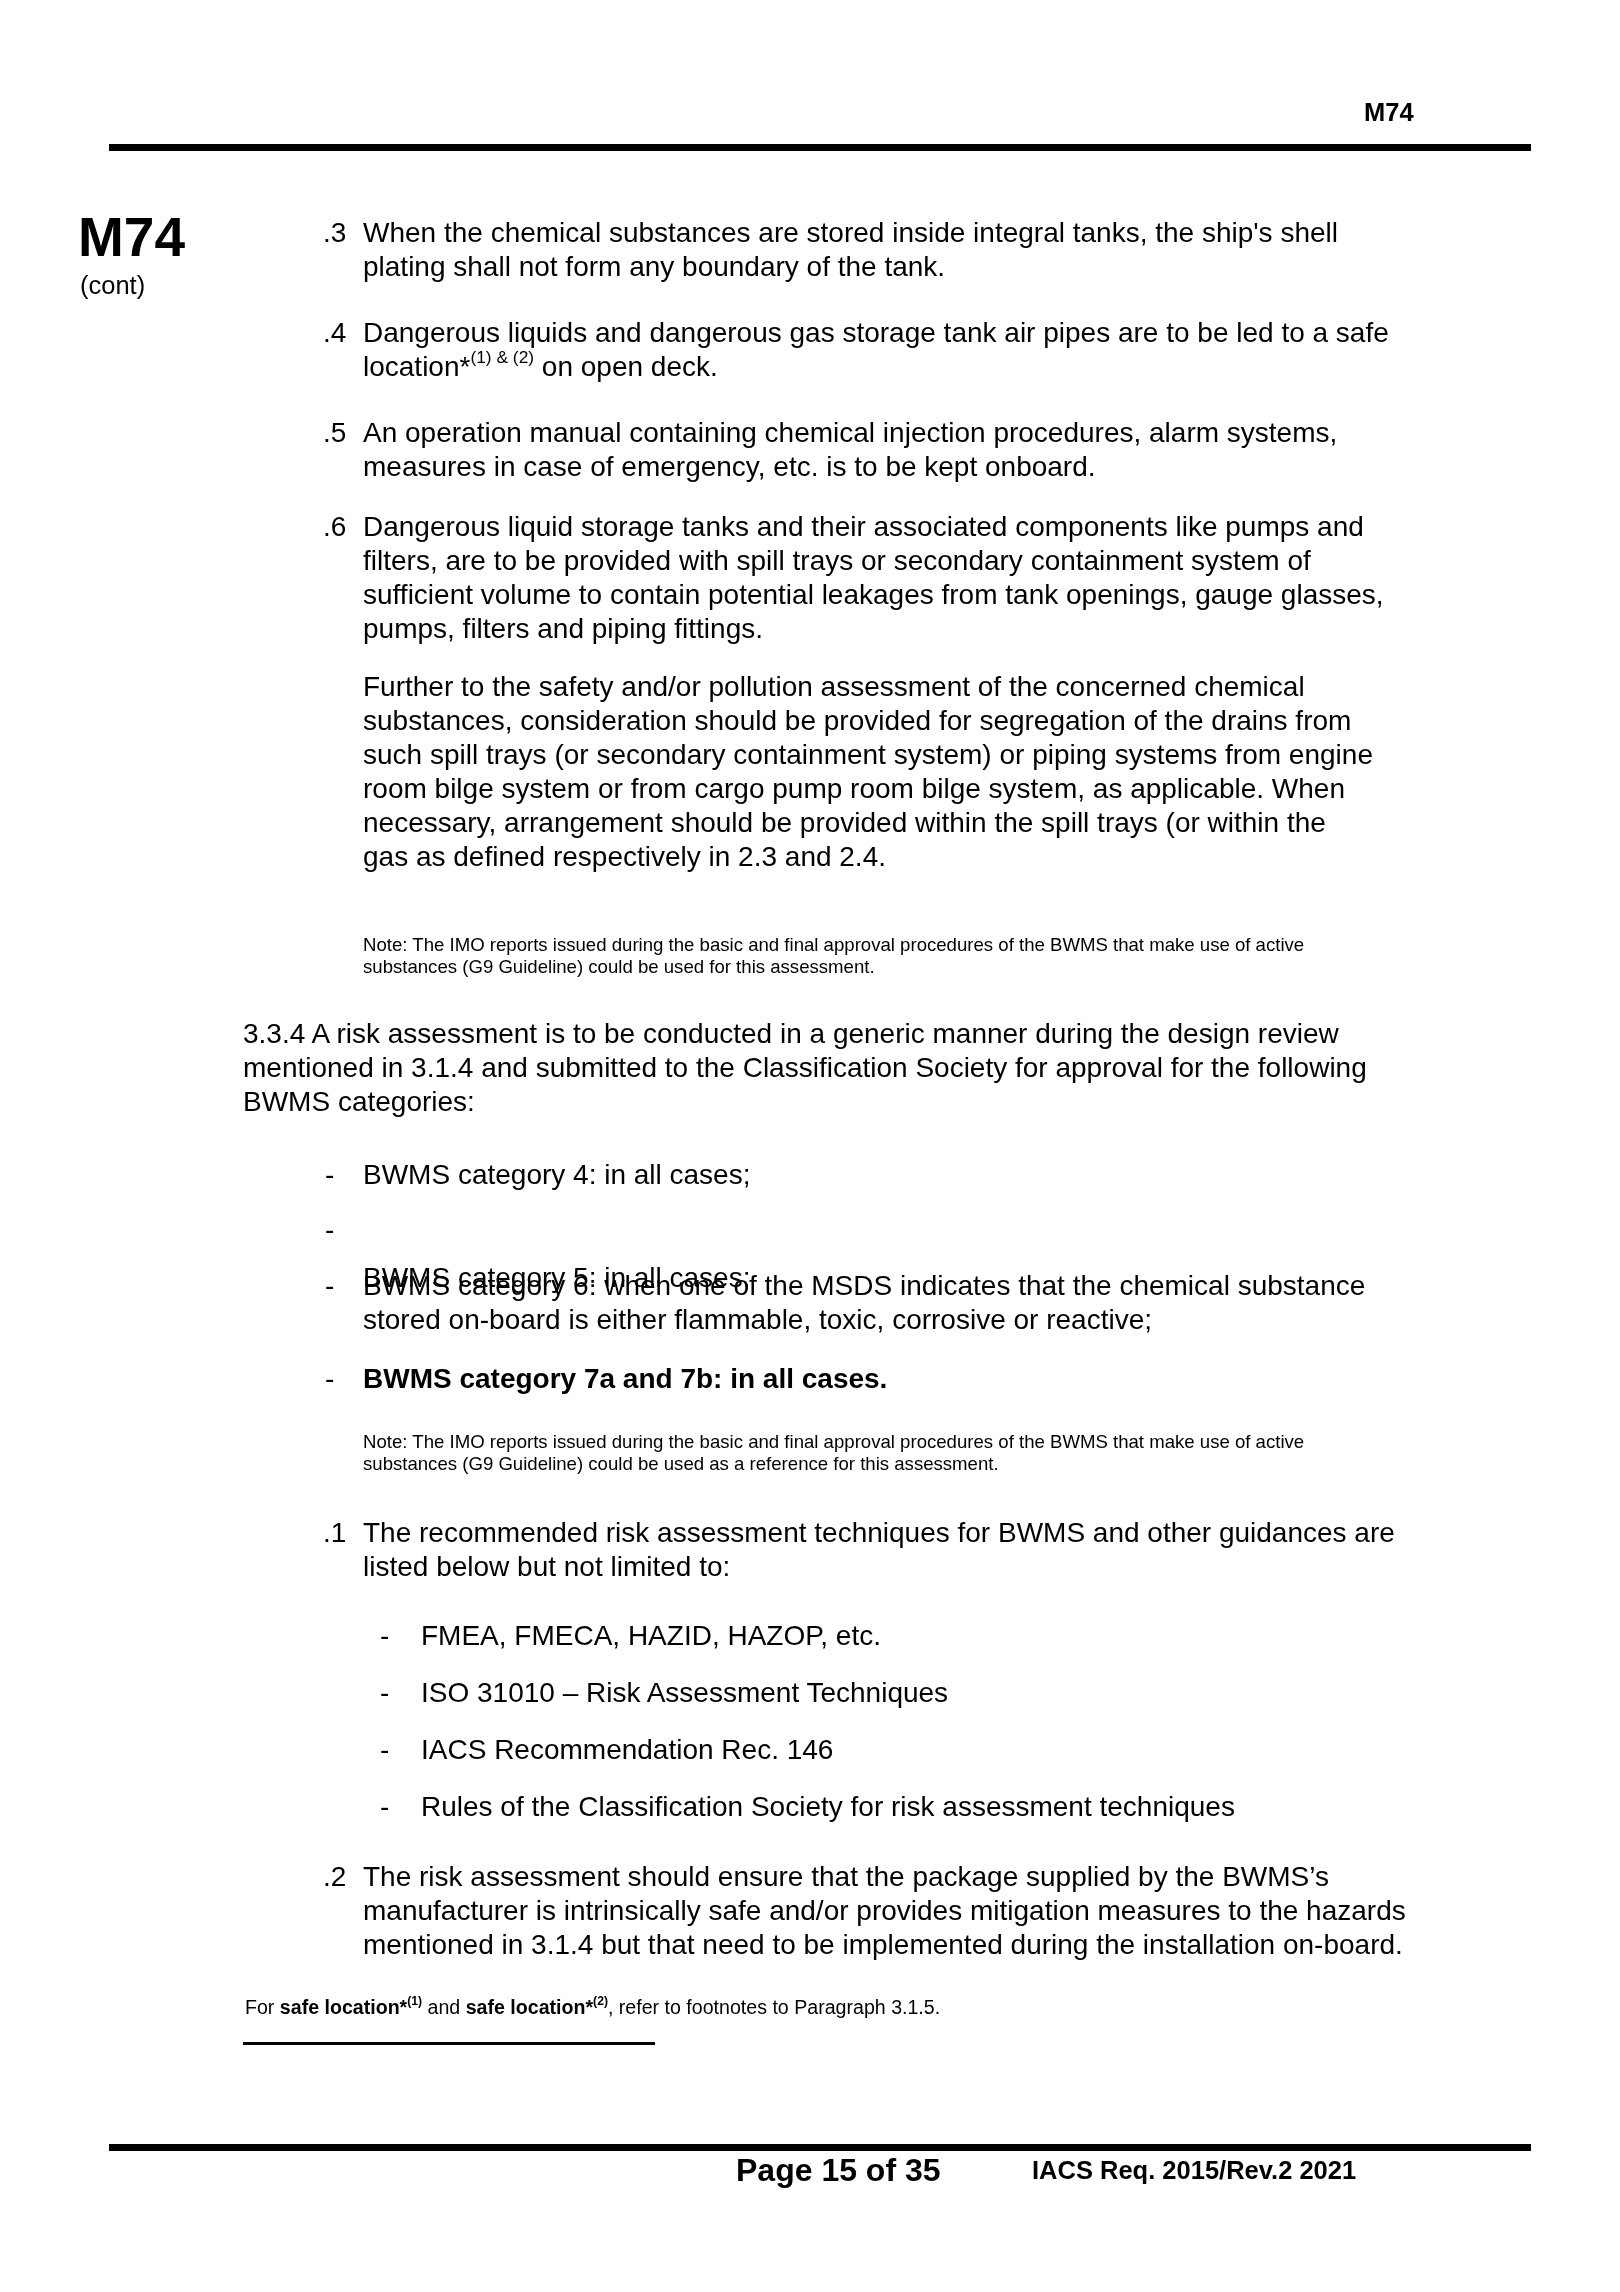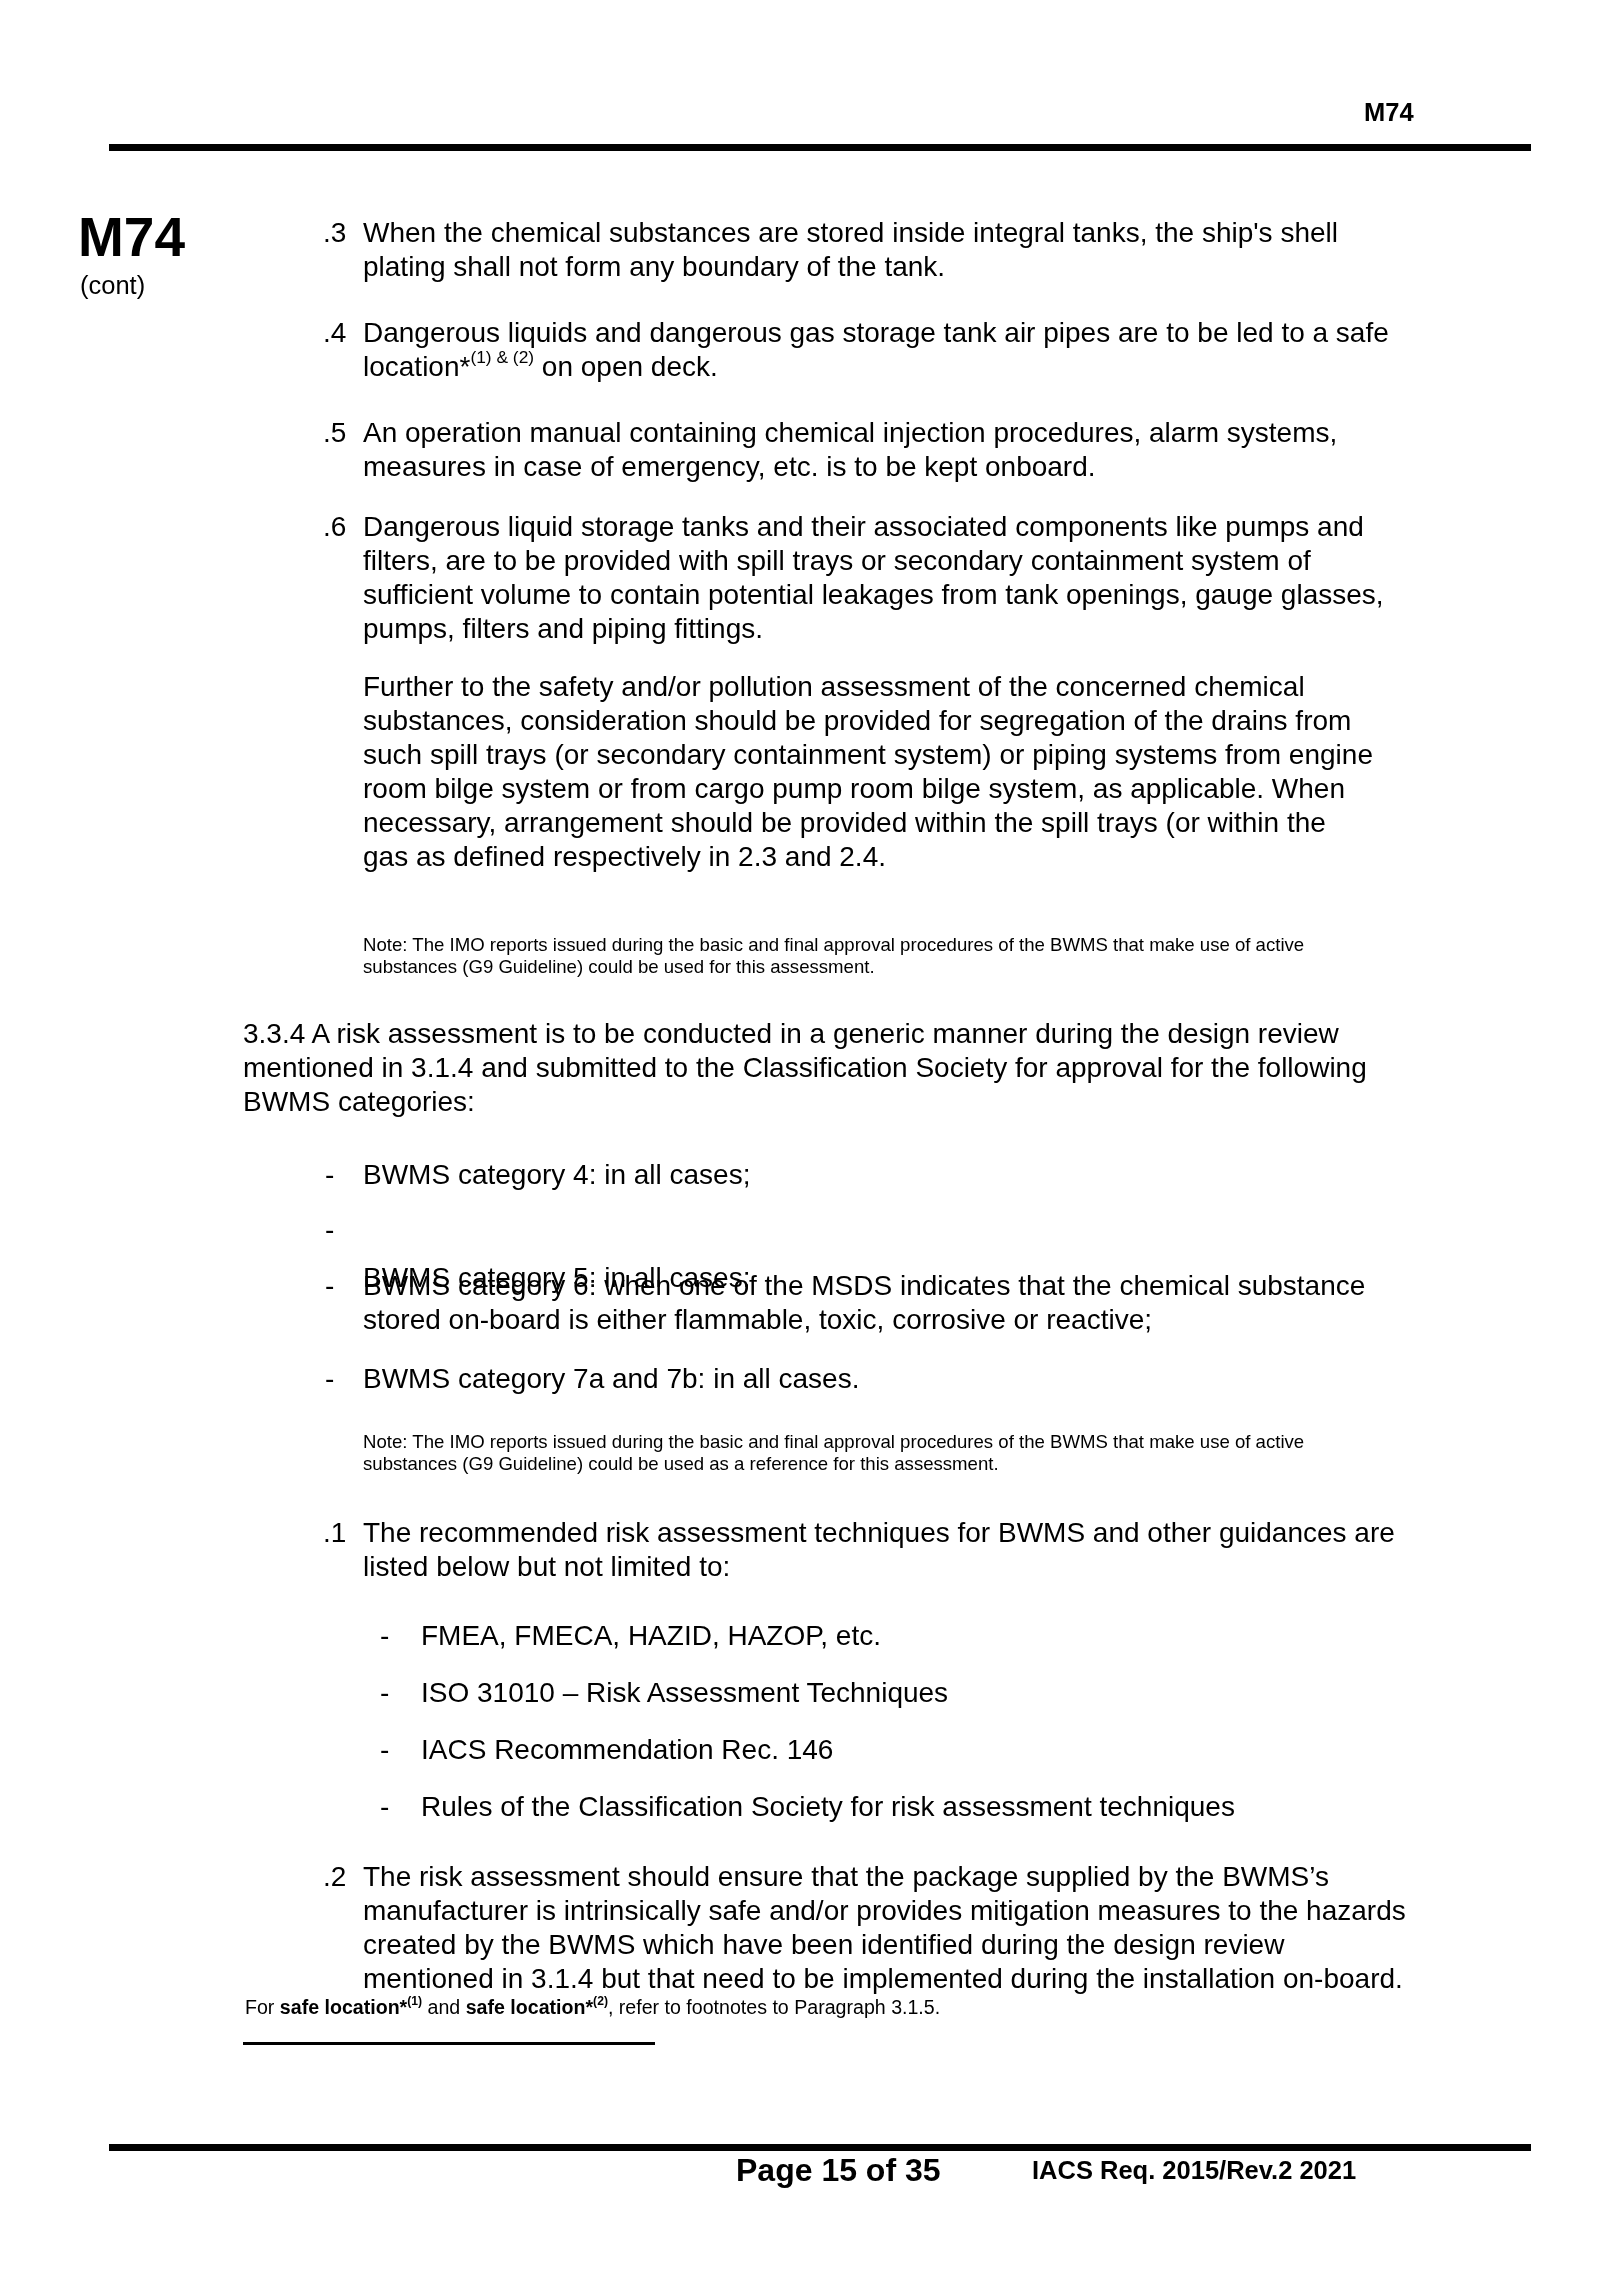--- a/index.html
+++ b/index.html
@@ -80,21 +80,21 @@
   <span class="ln">BWMS category 5: in all cases;</span>
 </div>
 
 <div class="marker body-line" style="left:325px; top:1269px;">-</div>
 <div class="block body-line" style="left:363px; top:1269px;">
   <span class="ln">BWMS category 6: when one of the MSDS indicates that the chemical substance</span>
   <span class="ln">stored on-board is either flammable, toxic, corrosive or reactive;</span>
 </div>
 
 <div class="marker body-line" style="left:325px; top:1362px;">-</div>
-<div class="block body-line" style="left:363px; top:1362px;">
+<div class="block body-line" style="left:363px; top:1362px;font-weight:bold;">
   <span class="ln">BWMS category 7a and 7b: in all cases.</span>
 </div>
 
 <div class="block small-line" style="left:363px; top:1431px;">
   <span class="ln">Note: The IMO reports issued during the basic and final approval procedures of the BWMS that make use of active</span>
   <span class="ln">substances (G9 Guideline) could be used as a reference for this assessment.</span>
 </div>
 
 <div class="marker body-line" style="left:323px; top:1516px;">.1</div>
 <div class="block body-line" style="left:363px; top:1516px;">
@@ -111,21 +111,20 @@
 <div class="marker body-line" style="left:380px; top:1733px;">-</div>
 <div class="abs body-line" style="left:421px; top:1733px;">IACS Recommendation Rec. 146</div>
 
 <div class="marker body-line" style="left:380px; top:1790px;">-</div>
 <div class="abs body-line" style="left:421px; top:1790px;">Rules of the Classification Society for risk assessment techniques</div>
 
 <div class="marker body-line" style="left:323px; top:1860px;">.2</div>
 <div class="block body-line" style="left:363px; top:1860px;">
   <span class="ln">The risk assessment should ensure that the package supplied by the BWMS’s</span>
   <span class="ln">manufacturer is intrinsically safe and/or provides mitigation measures to the hazards</span>
-  <span class="ln">created by the BWMS which have been identified during the design review</span>
   <span class="ln">mentioned in 3.1.4 but that need to be implemented during the installation on-board.</span>
 </div>
 
 <div class="rule" style="left:243px; top:2042px; width:412px; height:2.9px;"></div>
 <div class="abs" style="left:245px; top:1996px; font-size:19.6px; line-height:23.5px;">
   <span>For </span><span class="bold">safe location*</span><sup class="bold">(1)</sup><span> and </span><span class="bold">safe location*</span><sup class="bold">(2)</sup><span>, refer to footnotes to Paragraph 3.1.5.</span>
 </div>
 
 <div class="rule" style="left:109px; top:2144px; width:1422px; height:6.9px;"></div>
 <div class="abs bold" style="left:736px; top:2155px; font-size:32px; line-height:31px;">Page 15 of 35</div>

